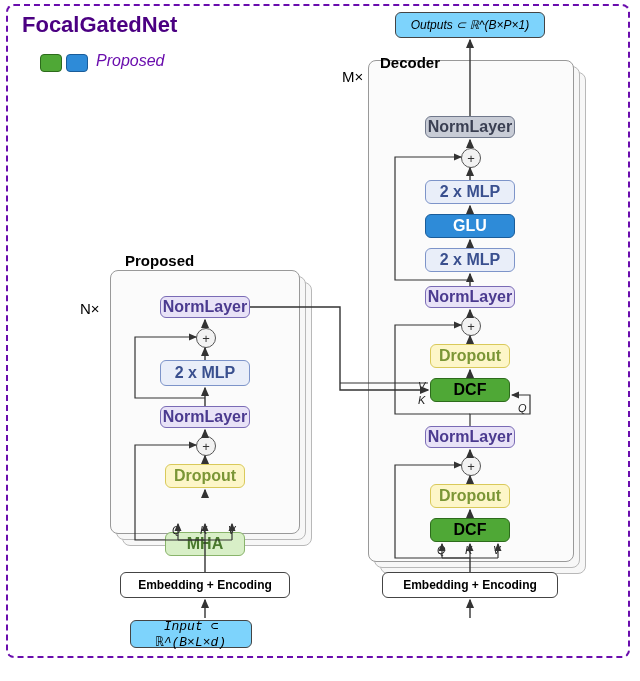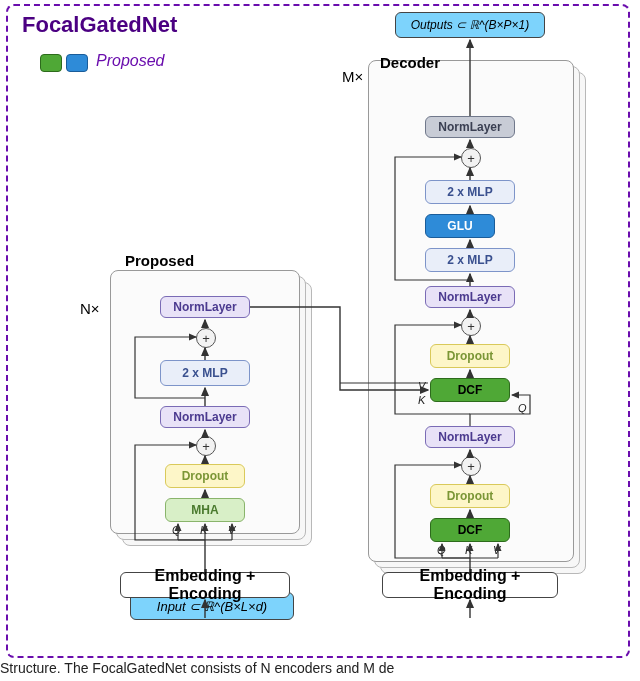--- a/index.html
+++ b/index.html
@@ -52,34 +52,34 @@
     position: absolute;
     font-size: 15px;
     color: #000;
   }
   .block {
     position: absolute;
     border-radius: 6px;
     display: flex;
     align-items: center;
     justify-content: center;
-    font-size: 12px;
+    font-size: 16px;
     font-weight: bold;
     text-align: center;
     box-sizing: border-box;
   }
   .block.norm { background:#e8e2f7; border:1.5px solid #7a6bb5; color:#4b3a8f;}
   .block.dropout { background:#fdf6c8; border:1.5px solid #d9c95a; color:#7b9636;}
-  .block.mha { background:#d8efc7; border:1.5px solid #89b46b; color:#4a7a2e;}
+  .block.mha { background:#d8efc7; border:1.5px solid #89b46b; color:#4a7a2e;margin-top:34px;}
   .block.dcf { background:#4fa836; border:1.5px solid #2d6b1c; color:#000000;}
   .block.glu { background:#2e8bd8; border:1.5px solid #1a5c99; color:#fff;}
   .block.mlp { background:#e9eef9; border:1.5px solid #7d94c9; color:#3a508f;}
   .block.normout { background:#c8ccd6; border:1.5px solid #70788b; color:#3a3f52;}
   .block.io { background:#7dd3fc; border:1.5px solid #444; color:#000; font-weight:normal; font-size:13px;}
-  .block.embed { background:#ffffff; border:1.5px solid #444; color:#000; font-weight:bold; font-size:16px;}
+  .block.embed { background:#ffffff; border:1.5px solid #444; color:#000; font-weight:bold; font-size:12px;}
   .add-circle {
     position: absolute;
     width: 18px;
     height: 18px;
     border-radius: 50%;
     border: 1.5px solid #555;
     background:#f2f2f2;
     display:flex; align-items:center; justify-content:center;
     font-size:13px; color:#333; line-height:1;
   }
@@ -131,21 +131,21 @@
 
 <div class="stack-shadow" style="left:380px; top:72px; width:204px; height:500px;"></div>
 <div class="stack-shadow" style="left:374px; top:66px; width:204px; height:500px;"></div>
 <div class="stack-body" style="left:368px; top:60px; width:204px; height:500px;"></div>
 
 <div class="section-label" style="left:125px; top:252px;">Proposed</div>
 <div class="section-label" style="left:380px; top:42px;margin-top:12px;">Decoder</div>
 <div class="times-label" style="left:80px; top:300px;">N×</div>
 <div class="times-label" style="left:342px; top:68px;">M×</div>
 
-<div class="block io" style="left:130px; top:592px; width:164px; height:28px; font-style:italic;">Input ⊂ ℝ^(B×L×d)</div>
+<div class="block io" style="left:130px; top:620px; width:122px; height:28px; font-style:italic;font-family:Liberation Mono, monospace;">Input ⊂ ℝ^(B×L×d)</div>
 <div class="block embed" style="left:120px; top:572px; width:170px; height:26px;">Embedding + Encoding</div>
 
 <div class="block mha" style="left:165px; top:498px; width:80px; height:24px;">MHA</div>
 <div class="block dropout" style="left:165px; top:464px; width:80px; height:24px;">Dropout</div>
 <div class="add-circle" style="left:196px; top:436px;">+</div>
 <div class="block norm" style="left:160px; top:406px; width:90px; height:22px;">NormLayer</div>
 <div class="block mlp" style="left:160px; top:360px; width:90px; height:26px;">2 x MLP</div>
 <div class="add-circle" style="left:196px; top:328px;">+</div>
 <div class="block norm" style="left:160px; top:296px; width:90px; height:22px;">NormLayer</div>
 
@@ -159,21 +159,21 @@
 <div class="block dropout" style="left:430px; top:484px; width:80px; height:24px;">Dropout</div>
 <div class="add-circle" style="left:461px; top:456px;">+</div>
 <div class="block norm" style="left:425px; top:426px; width:90px; height:22px;">NormLayer</div>
 
 <div class="block dcf" style="left:430px; top:378px; width:80px; height:24px;">DCF</div>
 <div class="block dropout" style="left:430px; top:344px; width:80px; height:24px;">Dropout</div>
 <div class="add-circle" style="left:461px; top:316px;">+</div>
 <div class="block norm" style="left:425px; top:286px; width:90px; height:22px;">NormLayer</div>
 
 <div class="block mlp" style="left:425px; top:248px; width:90px; height:24px;">2 x MLP</div>
-<div class="block glu" style="left:425px; top:214px; width:70px; height:24px;">GLU</div>
+<div class="block glu" style="left:425px; top:214px; width:90px; height:24px;">GLU</div>
 <div class="block mlp" style="left:425px; top:180px; width:90px; height:24px;">2 x MLP</div>
 <div class="add-circle" style="left:461px; top:148px;">+</div>
 <div class="block normout" style="left:425px; top:116px; width:90px; height:22px;">NormLayer</div>
 
 <div class="block io" style="left:395px; top:12px; width:150px; height:26px; font-style:italic; font-size:12px;">Outputs ⊂ ℝ^(B×P×1)</div>
 
 <div class="small-label" style="left:437px; top:544px;">Q</div>
 <div class="small-label" style="left:465px; top:544px;">K</div>
 <div class="small-label" style="left:493px; top:544px;">V</div>
 
@@ -230,15 +230,14 @@
   <line x1="470" y1="214" x2="470" y2="206" stroke="#333" stroke-width="1.4" marker-end="url(#ah)"></line>
   <line x1="470" y1="180" x2="470" y2="168" stroke="#333" stroke-width="1.4" marker-end="url(#ah)"></line>
   <line x1="470" y1="148" x2="470" y2="140" stroke="#333" stroke-width="1.4" marker-end="url(#ah)"></line>
   <line x1="470" y1="116" x2="470" y2="40" stroke="#333" stroke-width="1.4" marker-end="url(#ah)"></line>
 
   <path d="M470,558 L395,558 L395,465 L461,465" stroke="#333" stroke-width="1.2" fill="none" marker-end="url(#ah)"></path>
   <path d="M470,414 L395,414 L395,325 L461,325" stroke="#333" stroke-width="1.2" fill="none" marker-end="url(#ah)"></path>
   <path d="M470,280 L395,280 L395,157 L461,157" stroke="#333" stroke-width="1.2" fill="none" marker-end="url(#ah)"></path>
 </svg>
 
-<div class="caption" style="left:0px; top:660px; width:640px;">Structure. The FocalGatedNet consists of N encoders and M de</div>
 
 </div>
 
 </body></html>

